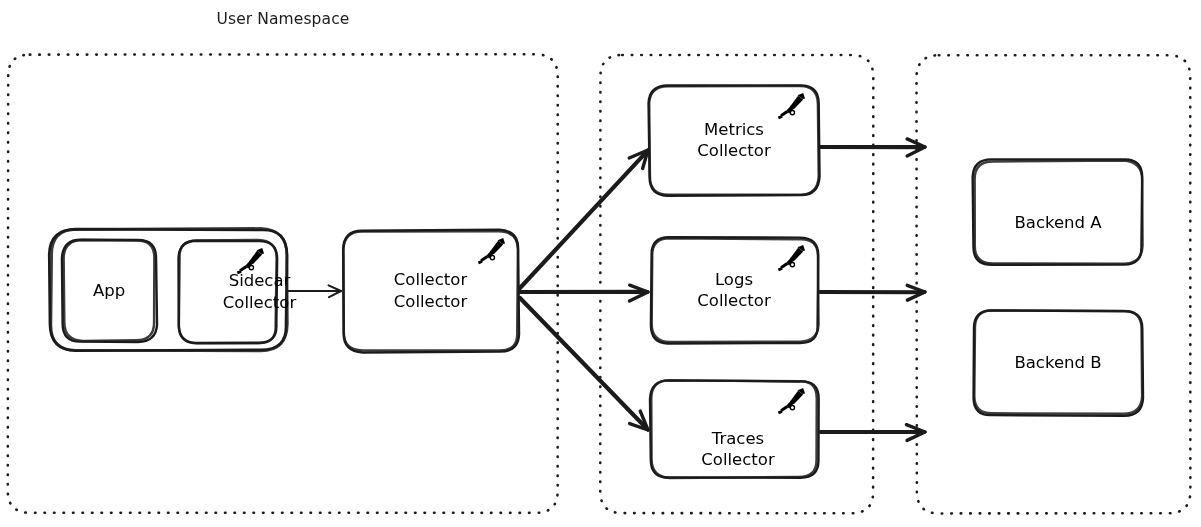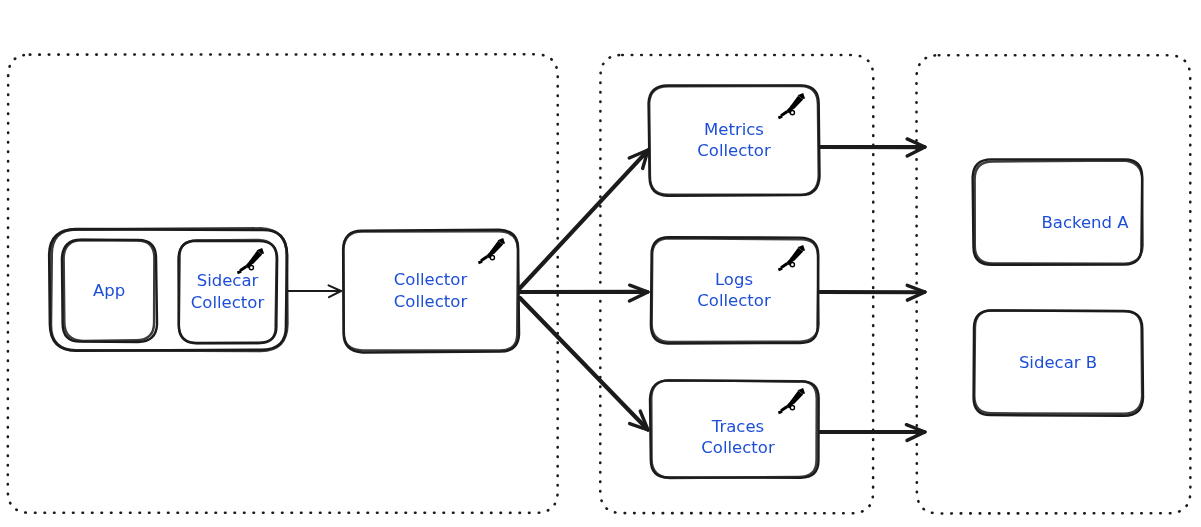--- a/index.html
+++ b/index.html
@@ -38,21 +38,21 @@
     font-family: "DejaVu Sans", sans-serif;
     white-space: nowrap;
     letter-spacing: 0.1px;
   }
 
   .node-label {
     position: absolute;
     text-align: center;
     font-size: 16.5px;
     line-height: 1.30;
-    color: #1d4ed8;
+    color: #000000;
     font-family: "DejaVu Sans", sans-serif;
     display: flex;
     flex-direction: column;
     align-items: center;
     justify-content: center;
     pointer-events: none;
   }
   .node-label span { display: block; white-space: nowrap; }
 
   .tele-icon { position: absolute; z-index: 4; }
@@ -281,49 +281,50 @@
           L 1142.1091661939438 396.0234322735683
           Q 1141.526887703094 413.7994246187617 1123.526887703094 413.7994246187617
           L 992.7181051745164 413.23198902063626
           Q 974.3226694114146 413.7994246187617 974.3226694114146 395.7994246187617
           L 974.961923523276 329.3831026805952
           Q 974.3226694114146 310.4087713245343 992.3226694114146 310.4087713245343 Z" fill="none" stroke="#1b1b1b" stroke-width="2.4" stroke-linecap="round" stroke-linejoin="round" opacity="0.85"></path>
       </g>
   </svg>
 
   <div class="labels">
+    <div class="group-title" style="left:8px;  top:10px; width:550px;">User Namespace</div>
 
     <div class="node-label" style="left:63px;  top:240px; width:92px;  height:102px;">
         <span>App</span>
       </div>
-    <div class="node-label" style="left:178px; top:240px; width:99px;  height:103px;">
+    <div class="node-label" style="left:178px; top:240px; width:99px;  height:103px;padding-left:32px;">
         <span>Sidecar</span>
         <span>Collector</span>
       </div>
     <div class="node-label" style="left:343px; top:230px; width:175px; height:121px;">
         <span>Collector</span>
         <span>Collector</span>
       </div>
     <div class="node-label" style="left:650px; top:85px;  width:168px; height:110px;">
         <span>Metrics</span>
         <span>Collector</span>
       </div>
     <div class="node-label" style="left:650px; top:237px; width:168px; height:106px;border-radius:17px;">
         <span>Logs</span>
         <span>Collector</span>
       </div>
-    <div class="node-label" style="left:650px; top:388px; width:176px; height:98px;">
+    <div class="node-label" style="left:650px; top:400px; width:176px; height:98px;">
         <span>Traces</span>
         <span>Collector</span>
       </div>
-    <div class="node-label" style="left:973px; top:160px; width:170px; height:126px;padding-left:27px;">
+    <div class="node-label" style="left:973px; top:160px; width:170px; height:126px;">
         <span>Backend A</span>
       </div>
     <div class="node-label" style="left:973px; top:310px; width:170px; height:105px;">
-        <span>Sidecar B</span>
+        <span>Backend B</span>
       </div>
   </div>
 
 <div class="tele-icon" style="left: 235px; top: 247px;"><svg viewBox="0 0 64 64" width="30" height="30">
         <g fill="#000000" stroke="none">
           <path d="M30 31 L47 8 L58 16 L38 37 Z"></path>
           <path d="M46 7 L58 2 L62 14 L57 15 Z"></path>
           <path d="M22 40 L32 29 L38 35 L28 46 Z"></path>
           <path d="M9 48 L22 39 L26 44 L13 53 Z"></path>
           <circle cx="35" cy="44" r="4.4" fill="none" stroke="#000000" stroke-width="3"></circle>

